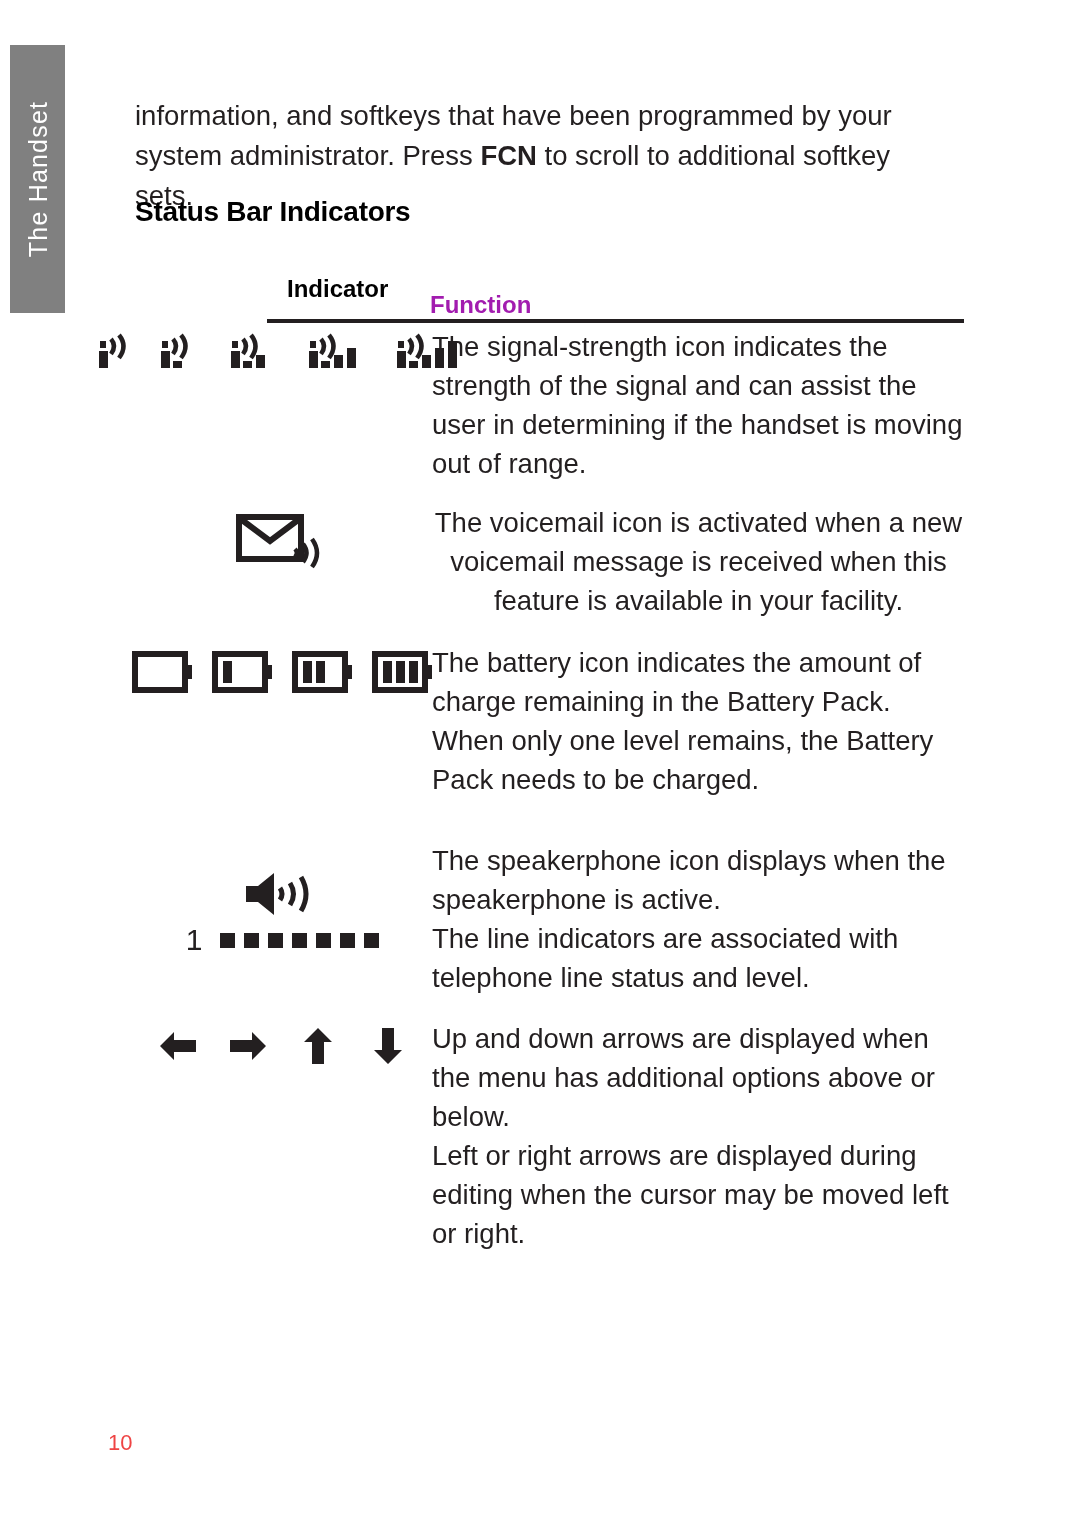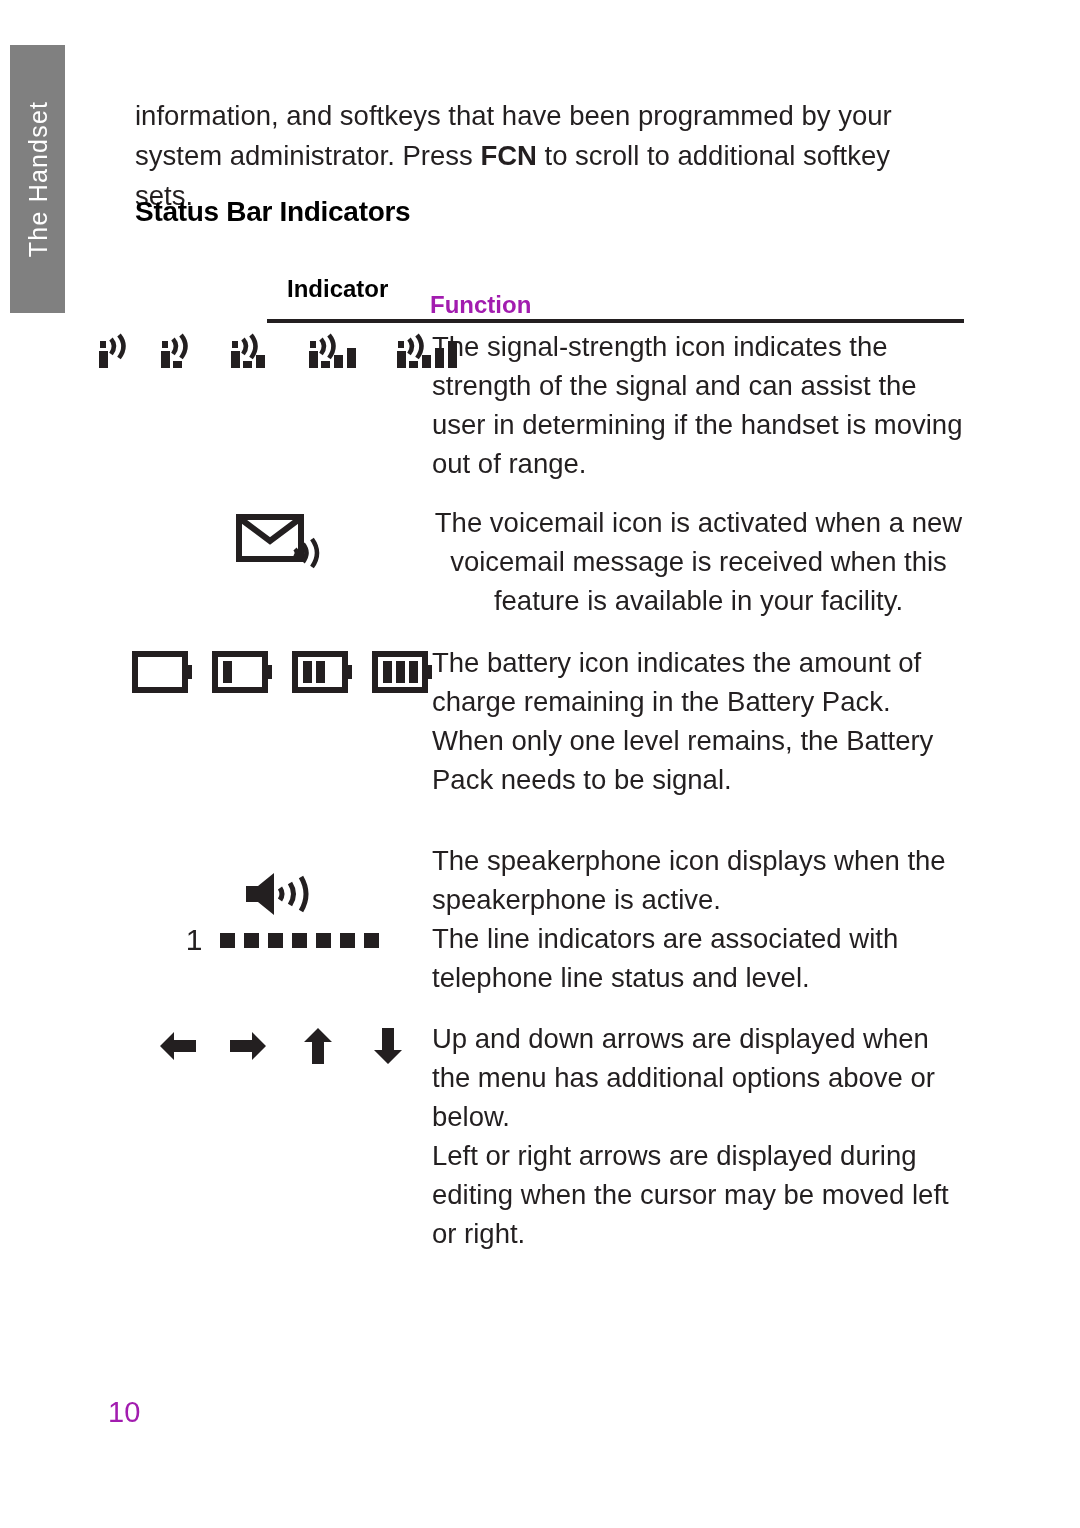--- a/index.html
+++ b/index.html
@@ -194,23 +194,23 @@
     background: #231f20;
   }
 
   
   .arrow svg { display: block; }
 
   
   .page-number {
     position: absolute;
     left: 108px;
-    top: 1396px;
-    font-size: 29px;
-    color: #a21caf;
+    top: 1430px;
+    font-size: 22px;
+    color: #ef4444;
   }
 </style>
 </head>
 <body>
 
 <div class="side-tab">
   <div class="side-tab-label">The Handset</div>
 </div>
 
 <div class="page">
@@ -346,21 +346,21 @@
                 <rect x="53" y="16" width="7" height="14" fill="#231f20"></rect>
                 <rect x="11" y="12" width="9" height="22" fill="#231f20"></rect>
                 <rect x="24" y="12" width="9" height="22" fill="#231f20"></rect>
                 <rect x="37" y="12" width="9" height="22" fill="#231f20"></rect>
               </svg>
             </div>
 
           </div>
         </div>
         <div class="cell-text">
-          <p>The battery icon indicates the amount of charge remaining in the Battery Pack. When only one level remains, the Battery Pack needs to be signal.</p>
+          <p>The battery icon indicates the amount of charge remaining in the Battery Pack. When only one level remains, the Battery Pack needs to be charged.</p>
         </div>
       </div>
 
       <div class="row row-speaker">
         <div class="cell-icon">
           <div class="spk-icon">
             <svg width="86" height="50" viewBox="0 0 86 50">
               <path d="M6 17 L18 17 L34 4 L34 46 L18 33 L6 33 Z" fill="#231f20"></path>
               <path d="M40 19 Q44 25 40 31" stroke="#231f20" stroke-width="5" fill="none"></path>
               <path d="M50 14 Q57 25 50 36" stroke="#231f20" stroke-width="5" fill="none"></path>

